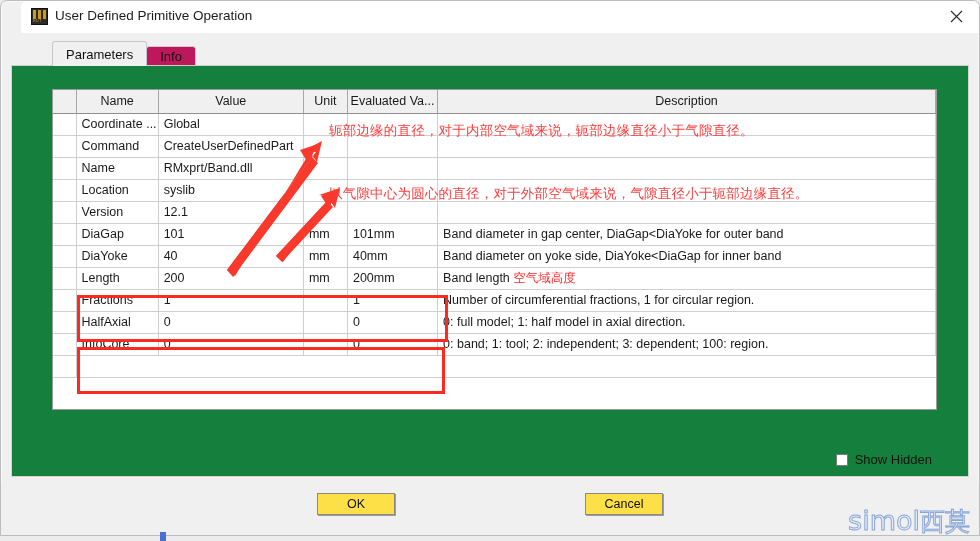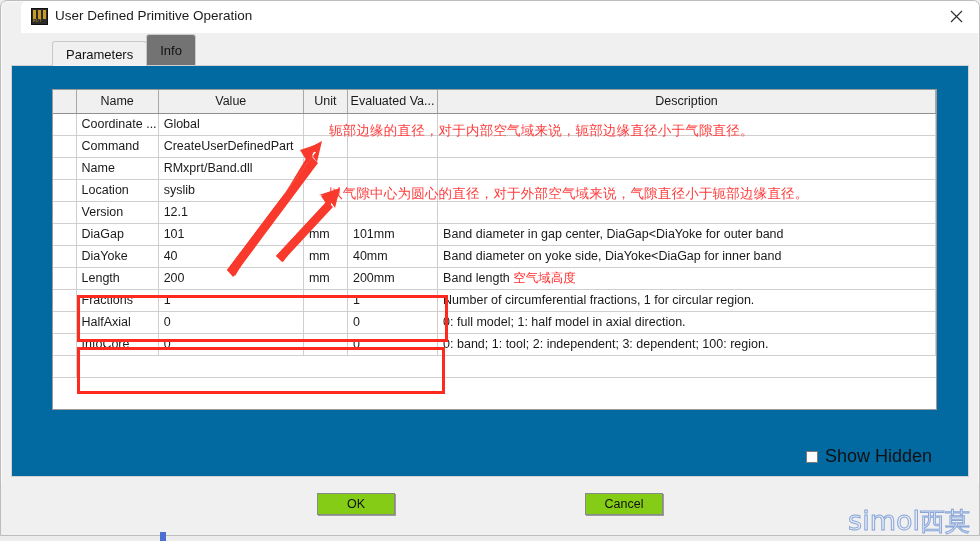--- a/index.html
+++ b/index.html
@@ -60,42 +60,42 @@
     cursor:default;
   }
   .close-btn svg{display:block;}
 
   
   .tabstrip{
     position:absolute;left:12px;top:40px;height:25px;
     display:flex;align-items:flex-end;margin-left:39px;
   }
   .tab{
-    height:32px;
+    height:20px;
     padding:0 13px;
     display:flex;align-items:center;
     font-size:13px;color:#111;
-    background:#737373;
+    background:#be185d;
     border:1px solid #cdcdcd;
     border-bottom:none;
     border-radius:3px 3px 0 0;
     box-sizing:border-box;
     margin-right:-1px;
     cursor:default;
   }
   .tab.active{
     background:#f0f0f0;
     border-color:#c8c8c8;
     height:25px;
     z-index:3;
     position:relative;
   }
   .tabpanel{
     position:absolute;left:10px;top:64px;right:10px;bottom:58px;
-    background:#0369a1;
+    background:#15803d;
     border:1px solid #d4d4d4;
     border-top:1px solid #cfcfcf;
     box-sizing:border-box;
   }
 
   
   .gridwrap{
     position:absolute;left:40px;top:23px;width:885px;height:321px;
     background:#ffffff;
     border:1px solid #9b9b9b;
@@ -168,37 +168,37 @@
   .hl-a{left:65px;top:229px;width:371px;height:47px;}
   .hl-b{left:65px;top:281px;width:368px;height:47px;}
 
   
   .arrows{position:absolute;left:0;top:0;width:980px;height:541px;z-index:7;pointer-events:none;}
 
   
   .showhidden{
     position:absolute;right:36px;bottom:9px;
     display:flex;align-items:center;
-    font-size:18px;color:#111;padding-left:31px;
+    font-size:13px;color:#111;padding-left:31px;
   }
   .chk{
     width:12px;height:12px;
     background:#fff;border:1px solid #7b7b7b;
     margin-right:7px;box-sizing:border-box;display:inline-block;
   }
 
   
   .footer{
     position:absolute;left:0;right:0;bottom:0;height:52px;
     background:#f0f0f0;
   }
   .btn{
     position:absolute;top:10px;
     width:78px;height:22px;
-    background:#84cc16;
+    background:#fde047;
     border:1px solid #8a8a8a;
     box-shadow:1px 1px 0 #9c9c9c;
     font-size:12.5px;color:#111;
     display:flex;align-items:center;justify-content:center;
     box-sizing:border-box;
     cursor:default;
   }
   .btn-ok{left:316px;}
   .btn-cancel{left:584px;}
 

